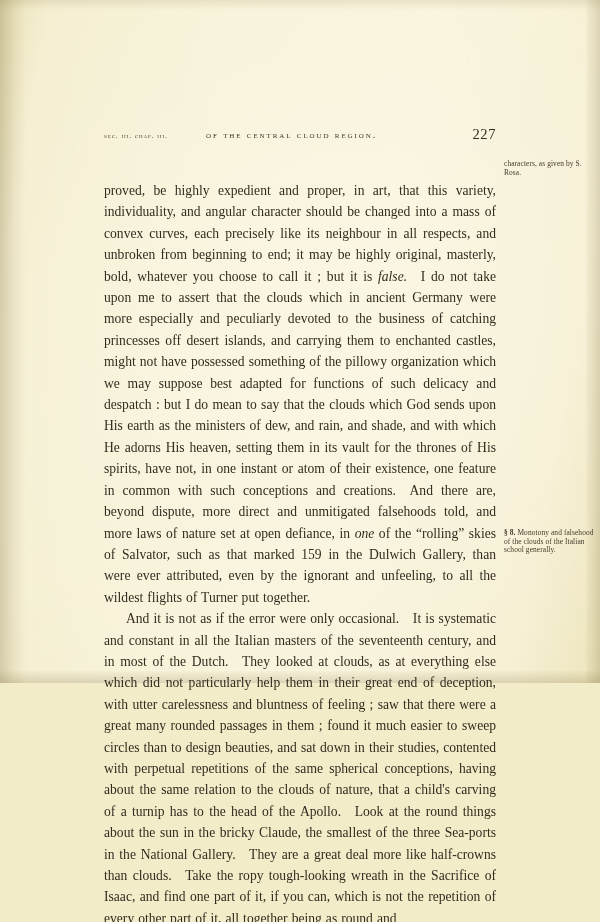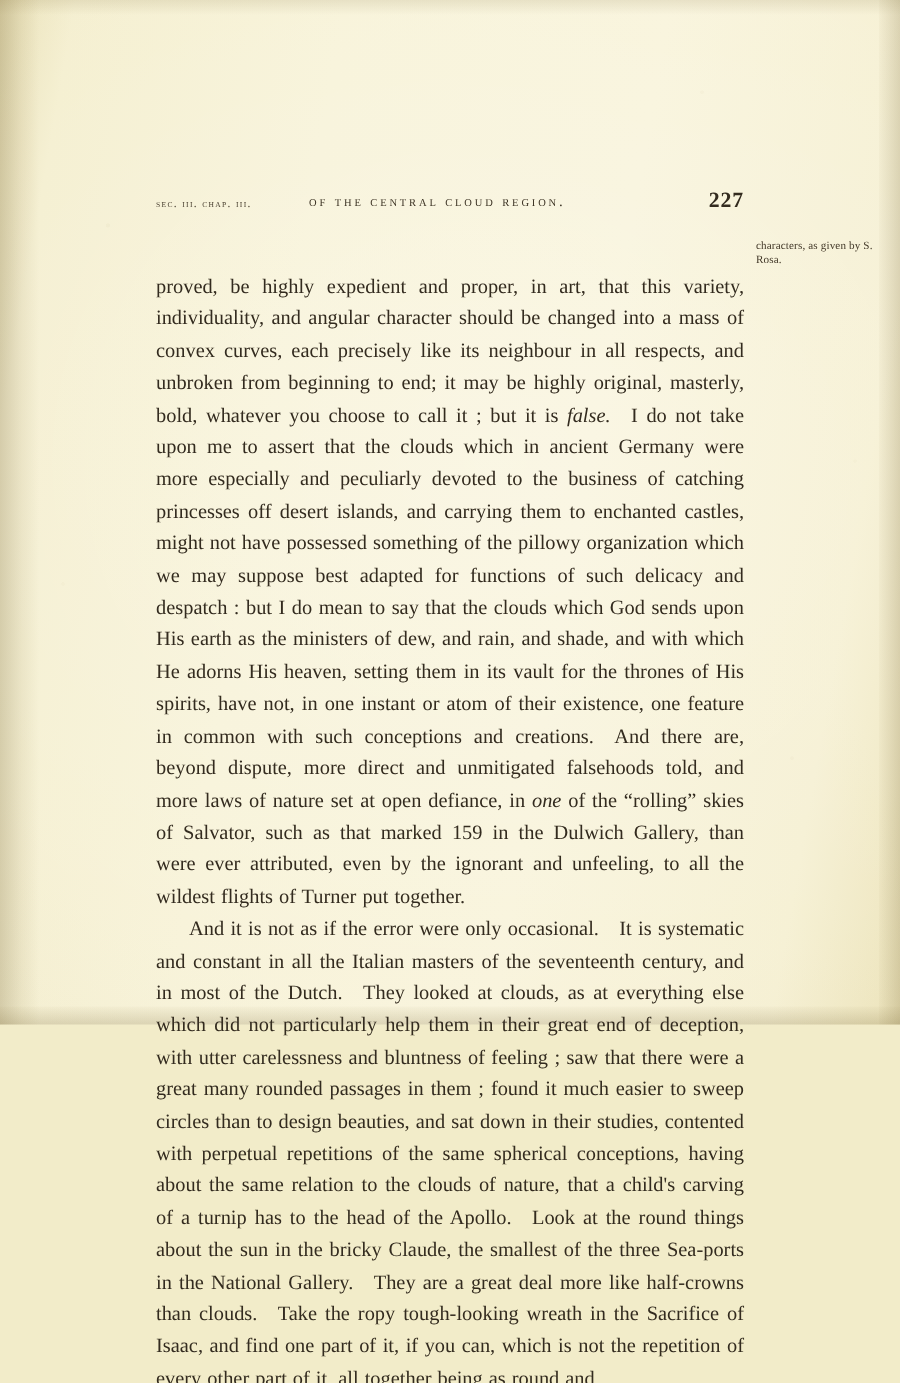--- a/index.html
+++ b/index.html
@@ -104,21 +104,21 @@
     letter-spacing: 1.9px;
     font-variant: small-caps;
     text-transform: lowercase;
     color: #3d3425;
     white-space: nowrap;
   }
   .rh-folio {
     position: absolute;
     right: 0; top: -2px;
     font-size: 14.5px;
-    font-weight: 700;
+    font-weight: 400;
     letter-spacing: 0.6px;
     color: #332b1f;
   }
 
   .bodytext {
     margin-top: 28px;
     font-size: 13.6px;
     line-height: 21.4px;
     text-align: justify;
     text-align-last: left;
@@ -175,14 +175,17 @@
       <p><span>proved, be highly expedient and proper, in art, that this variety, individuality, and angular character should be changed into a mass of convex curves, each precisely like its neighbour in all respects, and unbroken from beginning to end; it may be highly original, masterly, bold, whatever you choose to call it ; but it is </span><i>false.</i><span> I do not take upon me to assert that the clouds which in ancient Germany were more especially and peculiarly devoted to the business of catching princesses off desert islands, and carrying them to enchanted castles, might not have possessed something of the pillowy organization which we may suppose best adapted for functions of such delicacy and despatch : but I do mean to say that the clouds which God sends upon His earth as the ministers of dew, and rain, and shade, and with which He adorns His heaven, setting them in its vault for the thrones of His spirits, have not, in one instant or atom of their existence, one feature in common with such conceptions and creations. And there are, beyond dispute, more direct and unmitigated falsehoods told, and more laws of nature set at open defiance, in </span><i>one</i><span> of the “rolling” skies of Salvator, such as that marked 159 in the Dulwich Gallery, than were ever attributed, even by the ignorant and unfeeling, to all the wildest flights of Turner put together.</span></p>
       <p class="indent"><span>And it is not as if the error were only occasional. It is systematic and constant in all the Italian masters of the seventeenth century, and in most of the Dutch. They looked at clouds, as at everything else which did not particularly help them in their great end of deception, with utter carelessness and bluntness of feeling ; saw that there were a great many rounded passages in them ; found it much easier to sweep circles than to design beauties, and sat down in their studies, contented with perpetual repetitions of the same spherical conceptions, having about the same relation to the clouds of nature, that a child's carving of a turnip has to the head of the Apollo. Look at the round things about the sun in the bricky Claude, the smallest of the three Sea-ports in the National Gallery. They are a great deal more like half-crowns than clouds. Take the ropy tough-looking wreath in the Sacrifice of Isaac, and find one part of it, if you can, which is not the repetition of every other part of it, all together being as round and</span></p>
     </div>
 
   </div>
 
   <div class="sidenote sidenote-1">
     <span class="lead"></span><span>characters, as given by S. Rosa.</span>
   </div>
 
+  <div class="sidenote sidenote-2">
+    <span class="lead">§ 8. </span><span>Monotony and falsehood of the clouds of the Italian school generally.</span>
+  </div>
 
 </div>
 
 </body></html>

